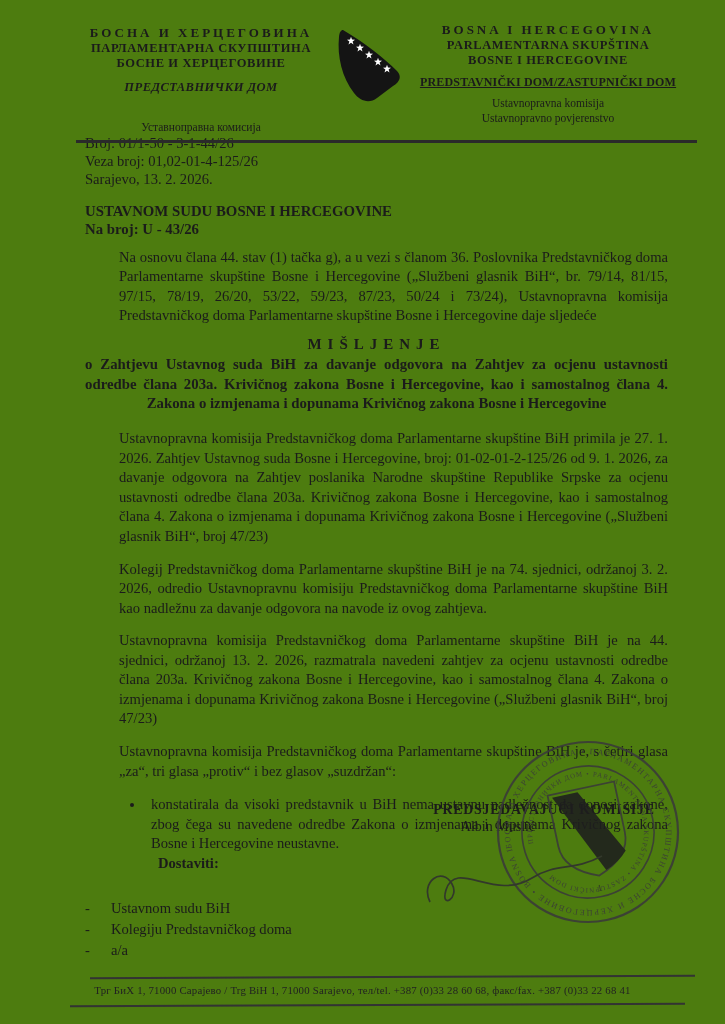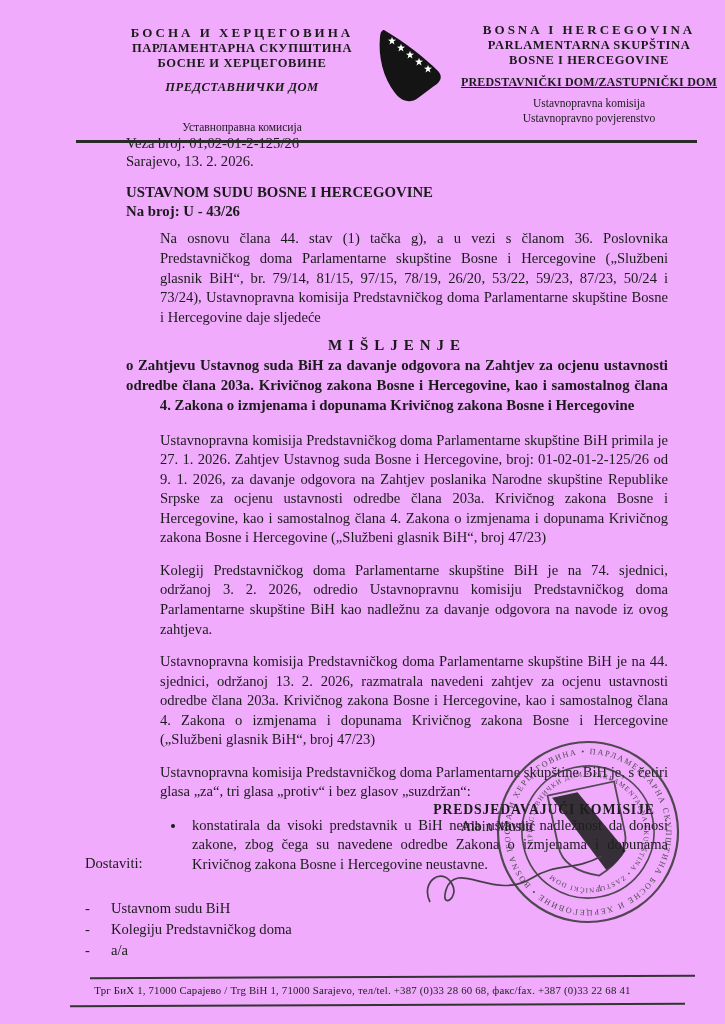--- a/index.html
+++ b/index.html
@@ -1,25 +1,24 @@
 <!DOCTYPE html>
 <html><head>
 <meta charset="utf-8">
 <style>
   * { margin:0; padding:0; box-sizing:border-box; }
   html,body { background:#e8e8e8; }
   .page {
     position:relative;
     width:725px; height:1024px;
     margin:0 auto;
-    background:#f0abfc;
+    background:#4d7c0f;
     color:#1b1b1b;
     font-family:"Liberation Serif","DejaVu Serif",serif;
     overflow:hidden;
-    padding-left:41px;
   }
   
   .hdr { position:relative; height:120px; }
   .hdr-left  { position:absolute; left:70px;  top:25px; width:262px; text-align:center; }
   .hdr-right { position:absolute; left:398px; top:22px; width:300px; text-align:center; }
   .hdr-country { font-weight:bold; font-size:13px; letter-spacing:3px; white-space:nowrap; }
   .hdr-line    { font-weight:bold; font-size:12.5px; letter-spacing:0.6px; }
   .hdr-house-l { font-weight:bold; font-size:12.5px; margin-top:9px; letter-spacing:0.5px;font-style:italic; }
   .hdr-house-r { font-weight:bold; font-size:12px;  margin-top:7px; letter-spacing:0.2px; white-space:nowrap;text-decoration:underline; }
   .hdr-comm-l  { font-size:11.5px; margin-top:26px; }
@@ -35,21 +34,21 @@
   .title-sub { margin-top:2px; font-weight:bold; font-size:14.8px; line-height:1.34; text-align:justify; text-align-last:center; }
   ul.decision { margin-top:14px; padding-left:60px; }
   ul.decision li { font-size:14.6px; line-height:1.34; text-align:justify; padding-left:6px; max-width:545px; }
   
   .sigblock { position:absolute; left:398px; top:802px; width:292px; text-align:center; }
   .sig-title { font-weight:bold; font-size:13.8px; letter-spacing:0.8px; white-space:nowrap; }
   .sig-name  { font-size:14px; margin-top:1px; margin-right:92px; }
   .stamp { position:absolute; left:420px; top:730px; width:290px; height:215px; opacity:0.88; pointer-events:none; }
   
   .dist { position:absolute; left:85px; top:855px; font-size:14.6px; }
-  .dist-label { font-weight:normal; }
+  .dist-label { font-weight:bold;text-align:center; }
   .dist ul { list-style:none; margin-top:26px; }
   .dist li { line-height:1.45; }
   .dist li::before { content:"-"; display:inline-block; width:26px; }
   
   .footer { position:absolute; left:0; right:0; bottom:28px; }
   .f-rule-a { position:absolute; left:90px;  right:30px; top:-8px;  height:1.6px; background:#333; transform:rotate(-0.25deg); }
   .f-rule-b { position:absolute; left:70px;  right:40px; top:20px;  height:1.6px; background:#333; transform:rotate(-0.25deg); }
   .f-text { text-align:center; font-size:10.8px; letter-spacing:0.2px; color:#222; }
 </style>
 </head>
@@ -86,21 +85,22 @@
       <div class="hdr-comm-r">
         <div>Ustavnopravna komisija</div>
         <div>Ustavnopravno povjerenstvo</div>
       </div>
     </div>
   </div>
   <div class="rule-top"></div>
 
   <div class="content">
     <div class="refblock">
-      <div>Veza broj: 01,02-01-2-125/26</div>
+      <div>Broj: 01/1-50 - 3-1-44/26</div>
+      <div>Veza broj: 01,02-01-4-125/26</div>
       <div>Sarajevo, 13. 2. 2026.</div>
     </div>
 
     <div class="addressee">
       <div>USTAVNOM SUDU BOSNE I HERCEGOVINE</div>
       <div>Na broj: U - 43/26</div>
     </div>
 
     <p class="body" style="margin-top:9px">Na osnovu člana 44. stav (1) tačka g), a u vezi s članom 36. Poslovnika Predstavničkog doma Parlamentarne skupštine Bosne i Hercegovine („Službeni glasnik BiH“, br. 79/14, 81/15, 97/15, 78/19, 26/20, 53/22, 59/23, 87/23, 50/24 i 73/24), Ustavnopravna komisija Predstavničkog doma Parlamentarne skupštine Bosne i Hercegovine daje sljedeće</p>
 

